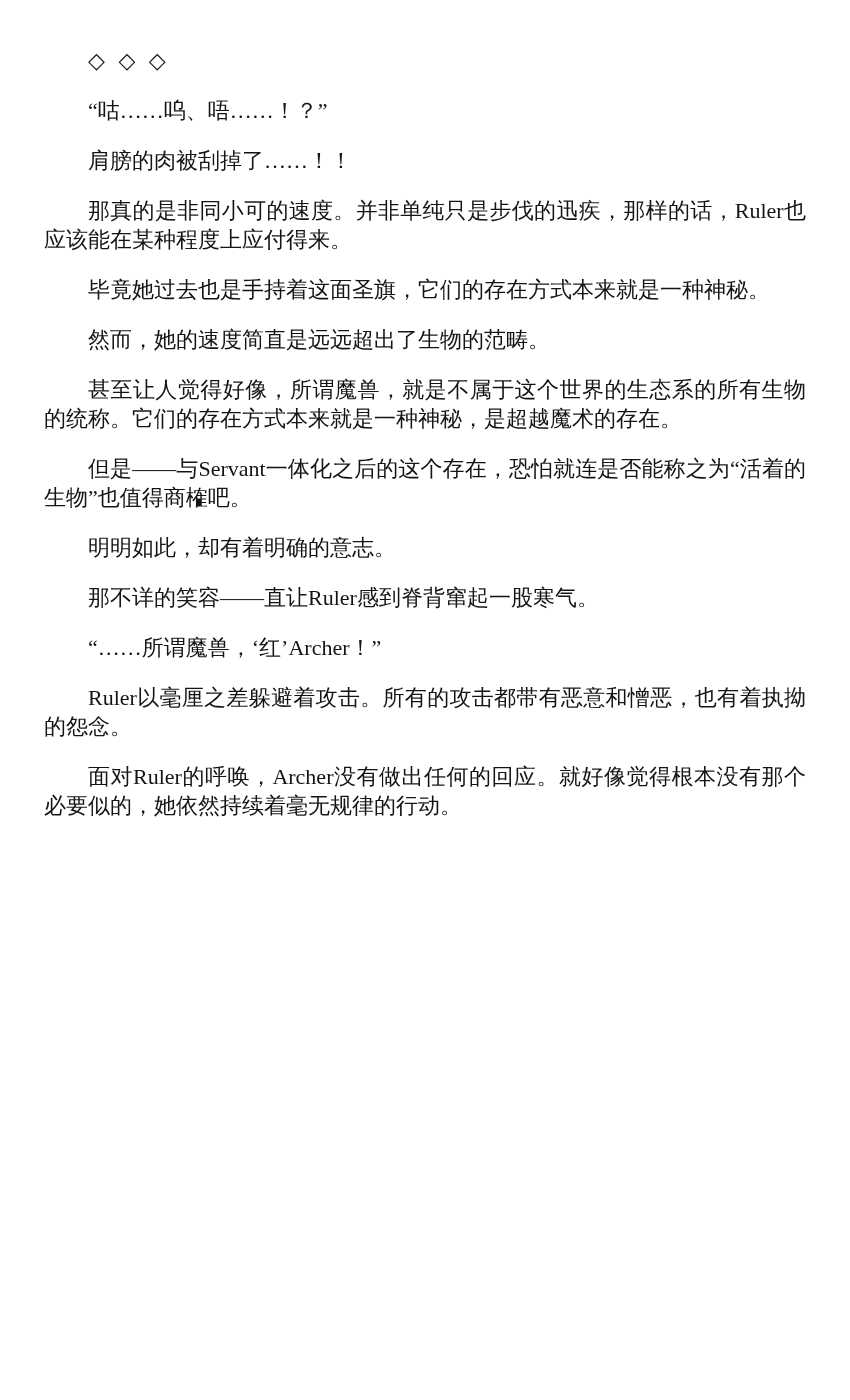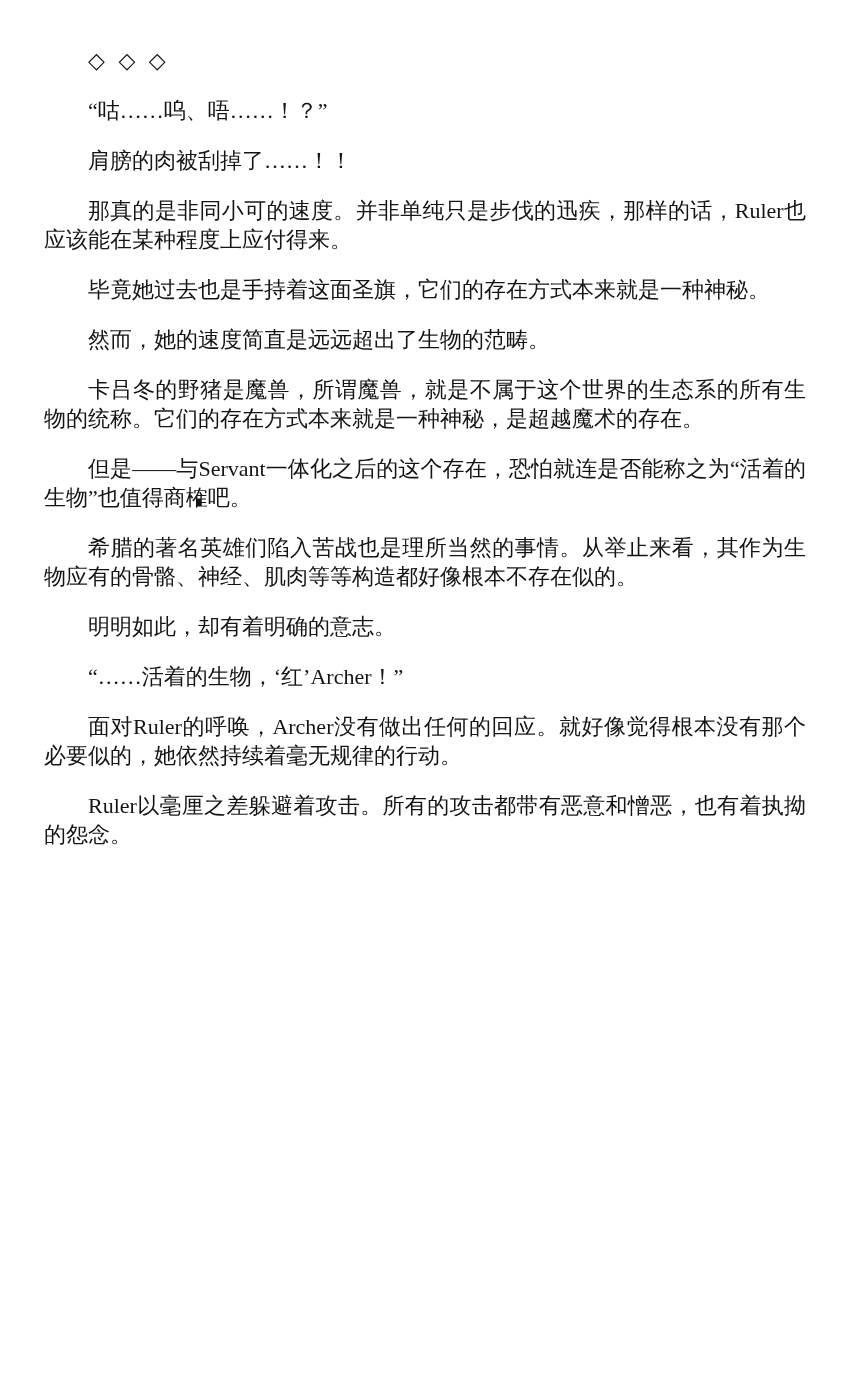--- a/index.html
+++ b/index.html
@@ -38,20 +38,20 @@
 </head>
 <body>
 
 <div class="page">
   <p class="para divider">◇ ◇ ◇</p>
   <p class="para">“咕……呜、唔……！？”</p>
   <p class="para">肩膀的肉被刮掉了……！！</p>
   <p class="para">那真的是非同小可的速度。并非单纯只是步伐的迅疾，那样的话，Ruler也应该能在某种程度上应付得来。</p>
   <p class="para">毕竟她过去也是手持着这面圣旗，它们的存在方式本来就是一种神秘。</p>
   <p class="para">然而，她的速度简直是远远超出了生物的范畴。</p>
-  <p class="para">卡吕冬的野猪是魔兽，所谓魔兽，就是不属于这个世界的生态系的所有生物的统称。它们的存在方式本来就是一种神秘，是超越魔术的存在。</p>
+  <p class="para">甚至让人觉得好像，所谓魔兽，就是不属于这个世界的生态系的所有生物的统称。它们的存在方式本来就是一种神秘，是超越魔术的存在。</p>
   <p class="para">但是——与Servant一体化之后的这个存在，恐怕就连是否能称之为“活着的生物”也值得商榷吧。</p>
-  <p class="para">希腊的著名英雄们陷入苦战也是理所当然的事情。从举止来看，其作为生物应有的骨骼、神经、肌肉等等构造都好像根本不存在似的。</p>
   <p class="para">明明如此，却有着明确的意志。</p>
-  <p class="para">“……活着的生物，‘红’Archer！”</p>
+  <p class="para">那不详的笑容——直让Ruler感到脊背窜起一股寒气。</p>
+  <p class="para">“……所谓魔兽，‘红’Archer！”</p>
+  <p class="para">Ruler以毫厘之差躲避着攻击。所有的攻击都带有恶意和憎恶，也有着执拗的怨念。</p>
   <p class="para">面对Ruler的呼唤，Archer没有做出任何的回应。就好像觉得根本没有那个必要似的，她依然持续着毫无规律的行动。</p>
-  <p class="para">Ruler以毫厘之差躲避着攻击。所有的攻击都带有恶意和憎恶，也有着执拗的怨念。</p>
 </div>
 
 </body></html>

